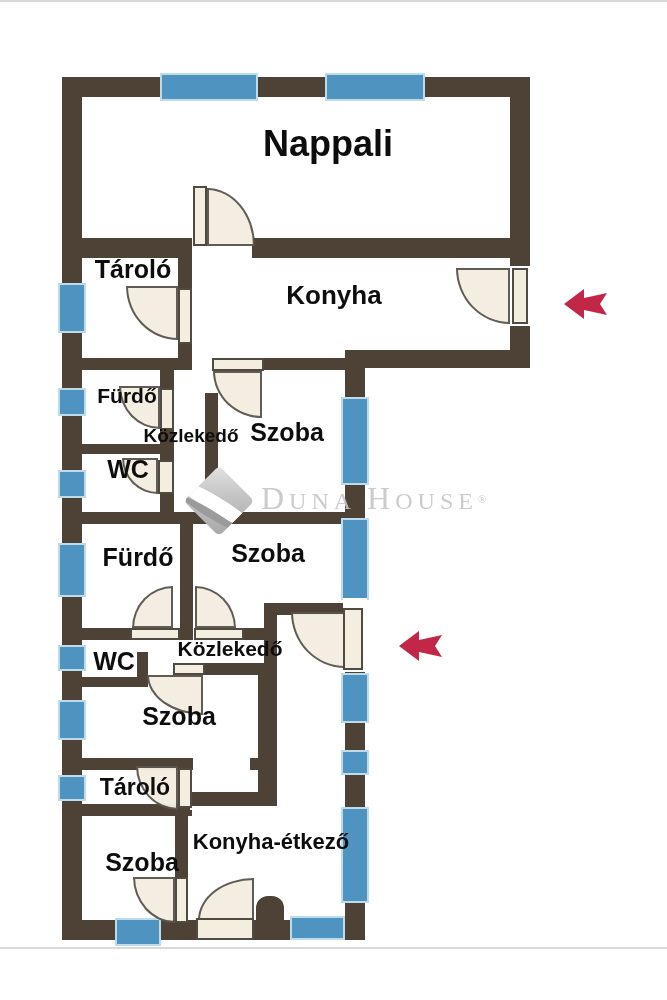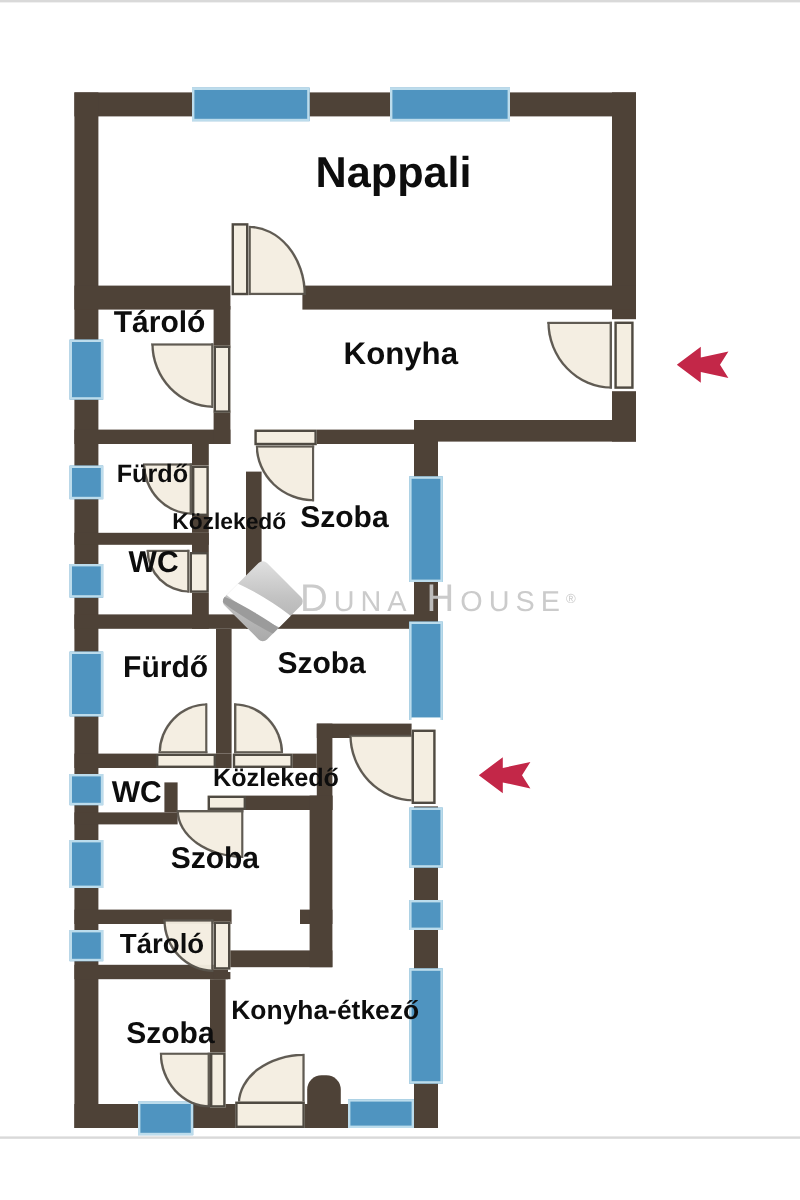--- a/index.html
+++ b/index.html
@@ -11,22 +11,22 @@
   .win{position:absolute;background:var(--window,#4f94c0);border:2px solid var(--window_frame,#bcdcec);box-sizing:border-box;}
   .leaf{position:absolute;background:var(--door,#f4eee1);border:2px solid #4f4a42;box-sizing:border-box;}
   .fan{position:absolute;background:var(--door,#f4eee1);border:2px solid #5a554d;box-sizing:border-box;opacity:.96;}
   .round-tl{border-radius:100% 0 0 0;}
   .round-tr{border-radius:0 100% 0 0;}
   .round-bl{border-radius:0 0 0 100%;}
   .rlabel{position:absolute;transform:translate(-50%,-50%);font-weight:bold;color:#0d0d0d;
           white-space:nowrap;letter-spacing:0px;z-index:40;}
   .obj{position:absolute;background:var(--wall,#4e4237);border-radius:12px 12px 5px 5px;}
   .arrow{position:absolute;z-index:42;}
-  .wm-text{position:absolute;left:250px;top:480px;color:var(--watermark,#c7c7c7);
-           font-family:Liberation Sans, sans-serif;letter-spacing:5px;z-index:50;opacity:.92;white-space:nowrap;}
+  .wm-text{position:absolute;left:261px;top:480px;color:var(--watermark,#c7c7c7);
+           font-family:Liberation Serif, serif;letter-spacing:5px;z-index:50;opacity:.92;white-space:nowrap;}
   .wm-big{font-size:32px;}
   .wm-small{font-size:24px;}
   .wm-reg{font-size:11px;vertical-align:super;letter-spacing:0;}
   .wm-diamond{position:absolute;left:186px;top:468px;width:66px;height:66px;z-index:50;}
   .wm-square{position:absolute;left:8px;top:8px;width:50px;height:50px;transform:rotate(45deg);
              background:linear-gradient(135deg,#e2e2e2 0%,#c3c3c3 45%,#a8a8a8 100%);
              border-radius:5px;overflow:hidden;}
   .wm-swoosh1{position:absolute;left:-20px;top:22px;width:90px;height:16px;background:#ffffff;
               border-radius:50%;transform:rotate(-14deg);}
   .wm-swoosh2{position:absolute;left:-6px;top:36px;width:70px;height:8px;background:#9b9b9b;

